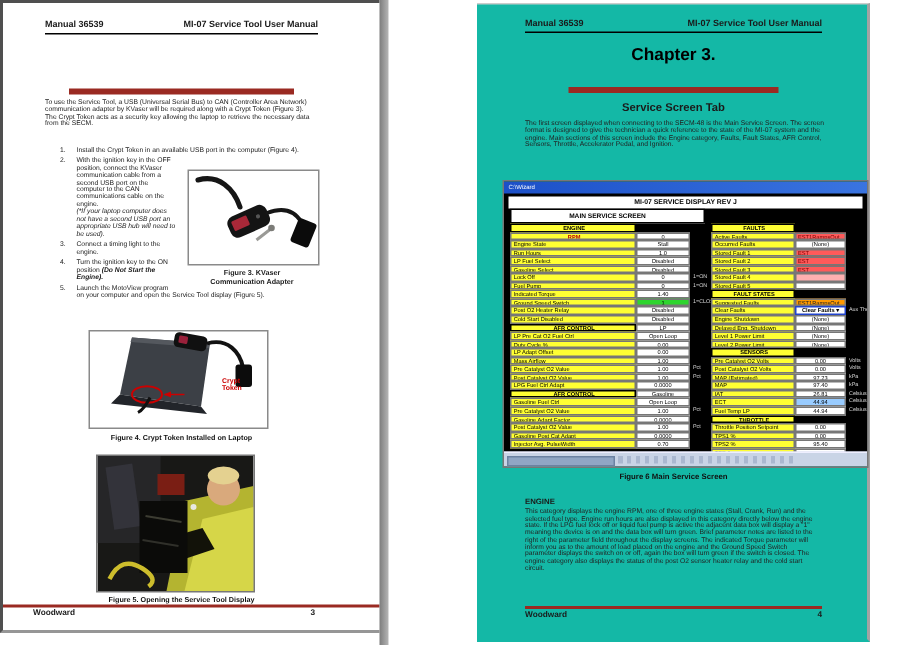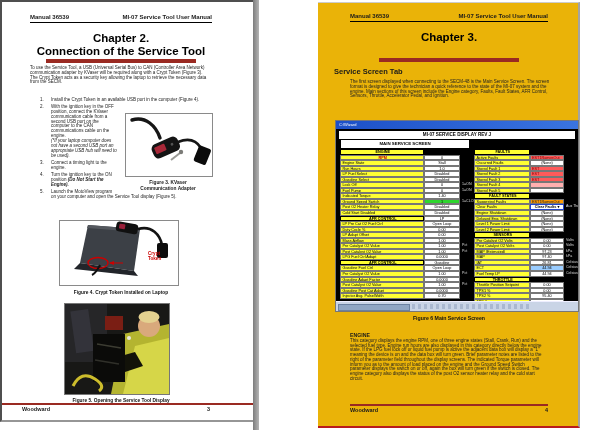--- a/index.html
+++ b/index.html
@@ -4,22 +4,22 @@
 <style>
   html,body{margin:0;padding:0;background:#fff;}
   #canvas{position:relative;width:600px;height:436px;background:#ffffff;overflow:hidden;
           font-family:"Liberation Sans",sans-serif;color:#1a1a1a;}
 
   
   #left-page{position:absolute;left:0;top:0;width:253px;height:422px;background:#fff;
              border-top:2px solid #4f4f4f;border-left:2px solid #4f4f4f;border-bottom:2px solid #969696;box-sizing:border-box;}
   #page-divider{position:absolute;left:253px;top:0;width:6px;height:430px;
                 background:linear-gradient(to right,#7d7d7d,#b5b5b5);}
-  #right-page{position:absolute;left:318px;top:2px;width:262px;height:426px;background:#eab308;
-              border-top:1px solid #cccccc;border-right:2px solid #a3a3a3;border-bottom:2px solid #b91c1c;box-sizing:border-box;}
+  #right-page{position:absolute;left:318px;top:2px;width:262px;height:426px;background:#14b8a6;
+              border-top:1px solid #cccccc;border-right:2px solid #a3a3a3;border-bottom:2px solid #14b8a6;box-sizing:border-box;}
 
   
   .hdr{position:absolute;display:flex;justify-content:space-between;align-items:flex-end;
        font-size:6px;font-weight:bold;border-bottom:1px solid #000;padding-bottom:2px;}
   .chapter{position:absolute;text-align:center;font-weight:bold;font-size:11.5px;line-height:13px;color:#000;}
   .redbar{position:absolute;height:3.5px;background:#9a2a22;}
   .body-text{position:absolute;font-size:4.5px;line-height:4.8px;color:#222;text-align:left;}
   .cap{position:absolute;text-align:center;font-weight:bold;font-size:4.8px;color:#111;}
   .footline{position:absolute;height:2px;background:#9a2a22;}
   .foot{position:absolute;display:flex;justify-content:space-between;font-size:5.5px;font-weight:bold;}
@@ -73,24 +73,20 @@
 </head>
 <body>
 
 <div id="canvas">
 
   <div id="left-page">
     <div class="hdr" style="left:28px;top:12px;width:182px;">
       <span>Manual 36539</span>
       <span>MI-07 Service Tool User Manual</span>
     </div>
-    <div class="chapter" style="left:28px;top:30px;width:182px;">
-      <div>Chapter 2.</div>
-      <div>Connection of the Service Tool</div>
-    </div>
     <div class="redbar" style="left:44px;top:57px;width:150px;"></div>
 
     <div class="body-text" style="left:28px;top:64px;width:178px;">To use the Service Tool, a USB (Universal Serial Bus) to CAN (Controller Area Network) communication adapter by KVaser will be required along with a Crypt Token (Figure 3). The Crypt Token acts as a security key allowing the laptop to retrieve the necessary data from the SECM.</div>
 
     <div id="steps">
 
     <div class="step"><span class="step-num">1.</span><span class="step-text">Install the Crypt Token in an available USB port in the computer (Figure 4).</span></div>
         <div id="fig3-float">
         <div id="fig3-box">
           <svg width="86" height="62" viewBox="0 0 86 62">
@@ -173,21 +169,21 @@
   <div id="right-page">
     <div class="hdr" style="left:32px;top:10px;width:198px;">
       <span>Manual 36539</span>
       <span>MI-07 Service Tool User Manual</span>
     </div>
     <div class="chapter" style="left:16px;top:28px;width:230px;">
       <div>Chapter 3.</div>
     </div>
     <div class="redbar" style="left:61px;top:55px;width:140px;"></div>
 
-    <div style="position:absolute;left:16px;top:64px;width:230px;text-align:left;font-weight:bold;font-size:7.5px;">Service Screen Tab</div>
+    <div style="position:absolute;left:16px;top:64px;width:230px;text-align:center;font-weight:bold;font-size:7.5px;">Service Screen Tab</div>
 
     <div class="body-text" style="left:32px;top:77px;width:200px;">The first screen displayed when connecting to the SECM-48 is the Main Service Screen. The screen format is designed to give the technician a quick reference to the state of the MI-07 system and the engine. Main sections of this screen include the Engine category, Faults, Fault States, AFR Control, Sensors, Throttle, Accelerator Pedal, and Ignition.</div>
 
     <div id="figure6">
       <div id="f6-titlebar">
         <span>C:\Wizard</span>
       </div>
       <div id="f6-banner">MI-07 SERVICE DISPLAY REV J</div>
       <div id="f6-subbanner">MAIN SERVICE SCREEN</div>
       <div id="f6-left" class="lt">

